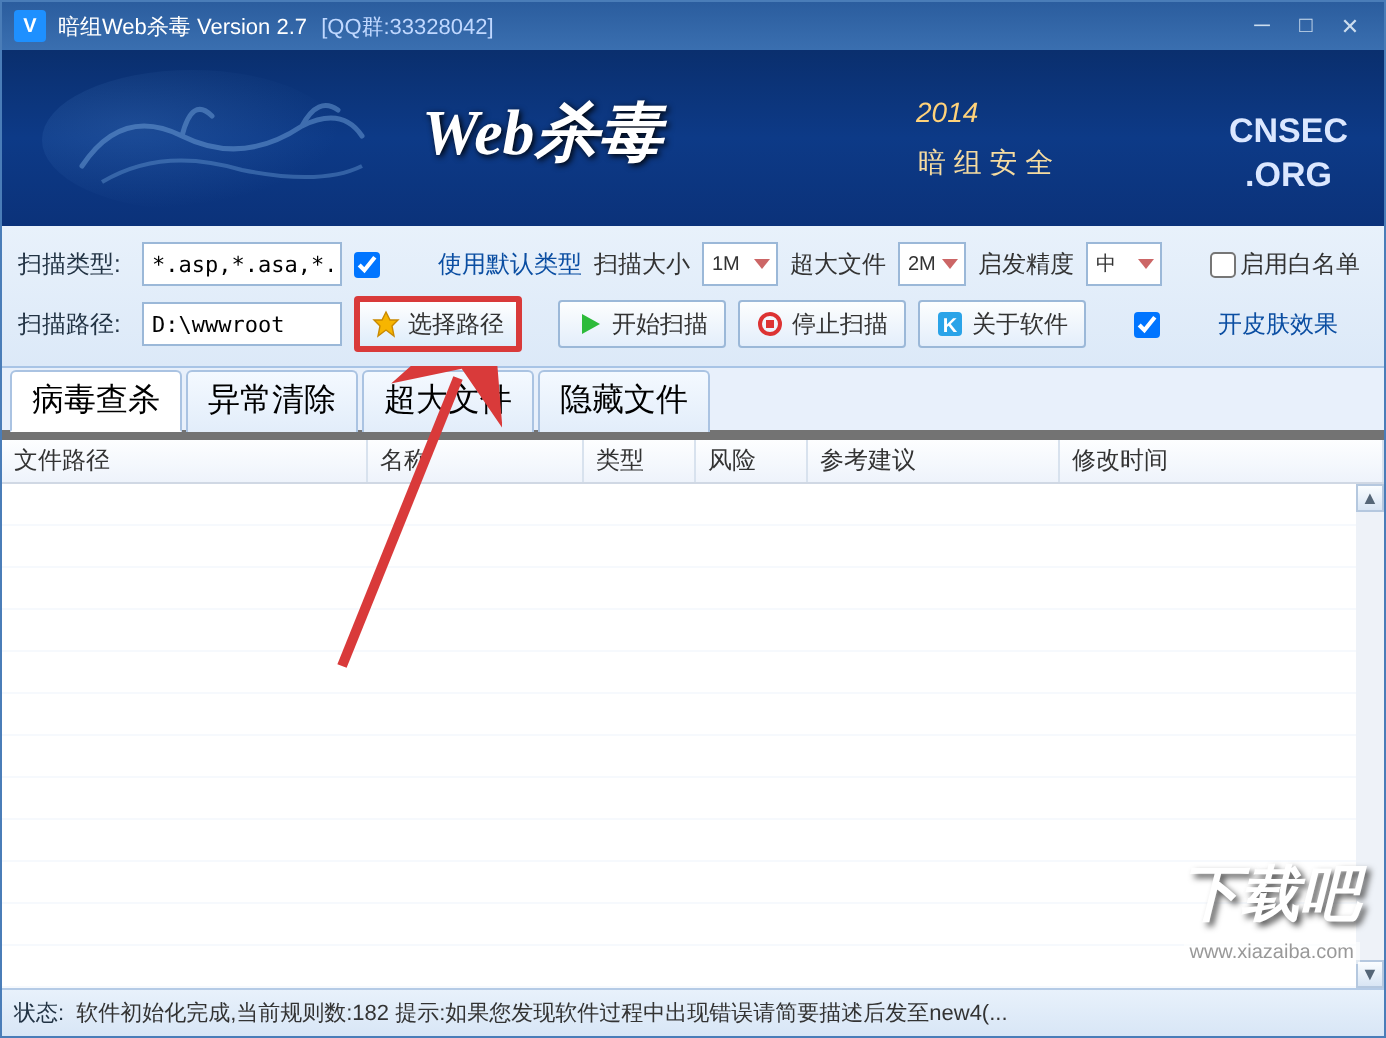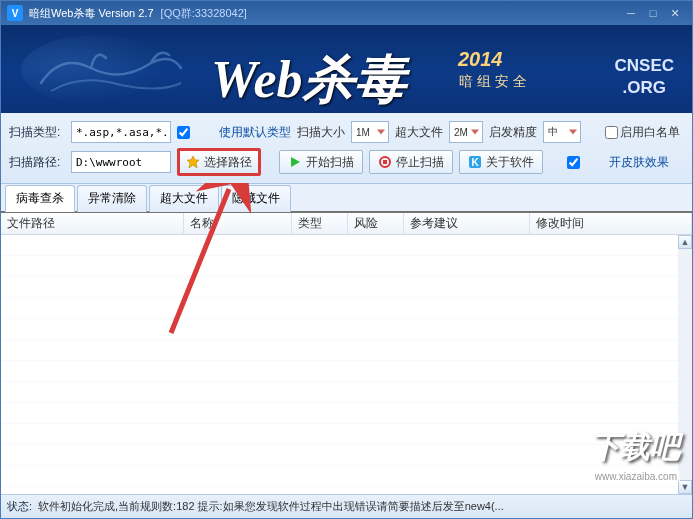--- a/index.html
+++ b/index.html
@@ -6,37 +6,37 @@
 body { background: #888; width: 693px; height: 519px; overflow: hidden; position: relative; }
 .window { width: 693px; height: 519px; background: #fff; display: flex; flex-direction: column; border: 1px solid #4a7db8; position: relative; }
 .titlebar { height: 24px; background: linear-gradient(to bottom, #2b5d9e, #3a6fb0); color: #fff; display: flex; align-items: center; padding: 0 6px; font-size: 11px; }
 .titlebar .logo { width: 16px; height: 16px; background: #1e90ff; margin-right: 6px; display: inline-flex; align-items: center; justify-content: center; font-size: 10px; font-weight: bold; border-radius: 2px; }
 .titlebar .qq { color: #c0d8ff; margin-left: 4px; }
 .winbtns { display: flex; gap: 0; }
 .winbtn { width: 22px; height: 18px; display: flex; align-items: center; justify-content: center; cursor: pointer; color: #cde; font-size: 11px; }
 .banner { height: 88px; background: linear-gradient(to bottom, #0a2f6e 0%, #0d3a87 50%, #0b327a 100%); position: relative; overflow: hidden; }
 .banner::before { content: ""; position: absolute; left: 20px; top: 10px; width: 150px; height: 70px; background: radial-gradient(ellipse at 30% 40%, rgba(100,160,230,0.18), transparent 70%); border-radius: 50%; }
 .banner svg.dragon { position: absolute; left: 30px; top: 18px; opacity: 0.5; }
-.banner .brand { position: absolute; left: 210px; top: 20px; color: #fff; font-size: 52px; font-style: italic; font-weight: bold; text-shadow: 1px 1px 3px #000; font-family: "Brush Script MT", "STXingkai", cursive; }
-.banner .year { position: absolute; left: 457px; top: 23px; color: #ffd27a; font-size: 20px; font-style: italic; font-weight: bold; }
+.banner .brand { position: absolute; left: 210px; top: 20px; color: #fff; font-size: 32px; font-style: italic; font-weight: bold; text-shadow: 1px 1px 3px #000; font-family: "Brush Script MT", "STXingkai", cursive; }
+.banner .year { position: absolute; left: 457px; top: 23px; color: #ffd27a; font-size: 14px; font-style: italic; font-weight: normal; }
 .banner .sub { position: absolute; left: 458px; top: 48px; color: #f5dba0; font-size: 14px; }
 .banner .org { position: absolute; right: 18px; top: 30px; color: #dbe7ff; font-size: 17px; font-weight: bold; line-height: 1.3; text-align: center; }
 .toolbar { background: linear-gradient(to bottom, #e8f1fb, #dce9f8); padding: 4px 8px 6px 8px; border-bottom: 1px solid #a8c4e6; font-size: 12px; color: #333; }
 .row { display: flex; align-items: center; height: 30px; gap: 6px; }
 .lbl { color: #234; min-width: 56px; }
 input.txt { height: 22px; border: 1px solid #9bb8d8; background: #fff; padding: 0 4px; font-size: 11px; font-family: monospace; }
 input[type=checkbox] { vertical-align: middle; }
 .chk { display: flex; align-items: center; gap: 2px; }
 .chkblue { color: #0b4ea2; gap: 29px; }
 .sel { height: 22px; border: 1px solid #9bb8d8; background: #fff; font-size: 10px; display: inline-flex; align-items: center; padding: 0 14px 0 4px; position: relative; }
 .sel::after { content: ""; position: absolute; right: 3px; top: 50%; width: 0; height: 0; border-left: 4px solid transparent; border-right: 4px solid transparent; border-top: 5px solid #c66; transform: translateY(-50%); }
 .btn { height: 24px; border: 1px solid #9bb8d8; background: linear-gradient(to bottom, #fdfefe, #e3eefb); display: inline-flex; align-items: center; padding: 0 8px; gap: 4px; font-size: 12px; cursor: pointer; border-radius: 2px; }
 .btn .ico { width: 14px; height: 14px; display: inline-flex; align-items: center; justify-content: center; }
 .btn.highlighted { border: 3px solid #d93a3a; padding: 0 6px; height: 28px; background: linear-gradient(to bottom,#fff,#deecfa); margin:-2px 0; }
-.tabs { display: flex; background: #e8f0fb; border-bottom: 2px solid #737373; font-size: 12px; padding-left: 4px; }
+.tabs { display: flex; background: #e8f0fb; border-bottom: 5px solid #737373; font-size: 16px; padding-left: 4px; }
 .tab { padding: 4px 10px; border: 1px solid #aac3e2; border-bottom: none; background: linear-gradient(to bottom,#f4f9ff,#e2edfa); margin-right: 2px; border-top-left-radius: 3px; border-top-right-radius: 3px; cursor: pointer; position: relative; top: 1px; }
 .tab.active { background: #fff; border-bottom: 1px solid #fff; }
 .listarea { flex: 1; background: #fff; overflow: hidden; position: relative; }
 .listhead { display: flex; height: 22px; border-bottom: 1px solid #d0d8e4; font-size: 12px; color: #333; }
 .col { border-right: 1px solid #d8e2ee; display: flex; align-items: center; padding-left: 6px; background: linear-gradient(to bottom,#fdfeff,#eef3fb); }
 .listbody { position: absolute; top: 22px; left:0; right:14px; bottom:0; background: repeating-linear-gradient(to bottom, #fff 0, #fff 20px, #f6f9fd 20px, #f6f9fd 21px); }
 .scroll { position: absolute; top:22px; right:0; bottom:0; width:14px; background:#eef2f8; display:flex; flex-direction:column; align-items:center; }
 .scroll .arr { width:14px; height:14px; background:linear-gradient(to bottom,#fafdff,#d8e5f4); border:1px solid #b5c8df; display:flex; align-items:center; justify-content:center; font-size:9px; color:#567; }
 .scroll .track { flex:1; }
 .statusbar { height: 24px; background: linear-gradient(to bottom,#e8f1fb,#d8e6f6); border-top:1px solid #b5cbe6; display:flex; align-items:center; font-size:11px; color:#333; padding:0 6px; gap:6px; overflow:hidden; }

